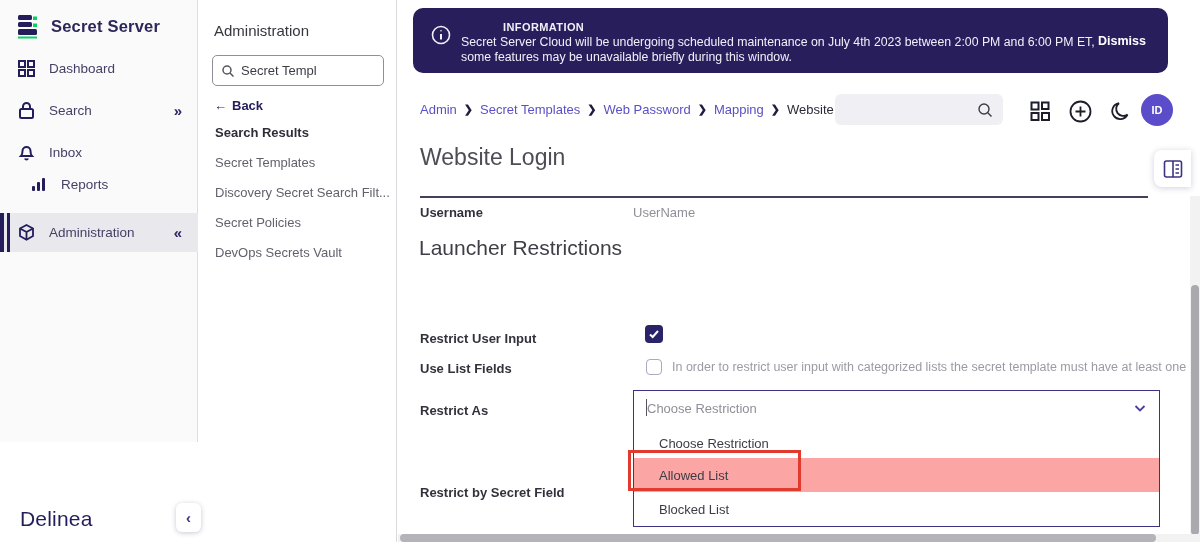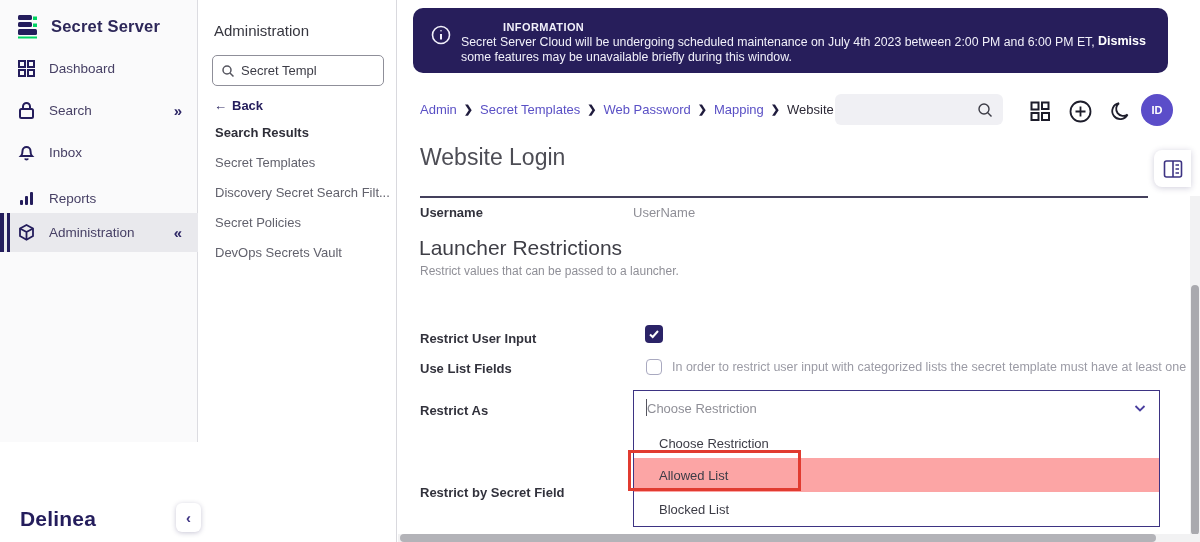--- a/index.html
+++ b/index.html
@@ -11,21 +11,21 @@
   .nav1 { position:absolute; left:0; top:0; width:198px; height:442px;
     background:#fafafb; border-right:1px solid #dcdce1; }
   .logo-row { position:absolute; left:14px; top:12px; display:flex; align-items:center; gap:9px; }
   .logo-text { font-size:16.5px; font-weight:600; color:#2d2759; letter-spacing:.2px; }
   .nav-item { position:absolute; left:0; width:198px; height:40px; display:flex; align-items:center;
     gap:13px; padding-left:17px; color:#474065; font-size:13.5px; cursor:pointer; }
   .nav-item .chev { position:absolute; right:16px; color:#2e2766; font-weight:700; font-size:15px; }
   .nav-item.active { background:#e9e9ed; height:39px; }
   .nav-item.active::before { content:""; position:absolute; left:0; top:0; bottom:0; width:4px; background:#241d5c; }
   .nav-item.active::after  { content:""; position:absolute; left:7px; top:0; bottom:0; width:3px; background:#241d5c; }
-  .brand-word { position:absolute; left:20px; top:507px; font-size:21px; font-weight:700;
+  .brand-word { position:absolute; left:20px; top:507px; font-size:21px; font-weight:400;
     color:#241d5c; letter-spacing:.2px;text-align:right; }
   .collapse-btn { position:absolute; left:176px; top:503px; width:25px; height:29px; background:#fff;
     border:none; border-radius:6px; box-shadow:0 1px 5px rgba(40,30,90,.25); color:#3d3383;
     font-size:15px; font-weight:700; cursor:pointer; z-index:5; }
 
   
   .nav2 { position:absolute; left:199px; top:0; width:198px; height:542px; background:#fff;
     border-right:1px solid #d9d9de; }
   .nav2-title { position:absolute; left:15px; top:22px; font-size:15px; color:#36363f; }
   .nav2-search { position:absolute; left:13px; top:55px; width:172px; height:31px;
@@ -149,21 +149,21 @@
     <div class="nav-item" style="top:132px;">
       <span>
         <svg width="19" height="19" viewBox="0 0 19 19" fill="none" stroke="#241d5c" stroke-width="2">
           <path d="M4 13 h11 c-1.5-1.5-1.5-3-1.5-5 a4 4 0 0 0-8 0 c0 2 0 3.5-1.5 5 z"></path>
           <path d="M8 15.5 a1.6 1.6 0 0 0 3 0"></path>
         </svg>
       </span>
       <span>Inbox</span>
     </div>
 
-    <div class="nav-item" style="top:178px;">
+    <div class="nav-item" style="top:164px;margin-left:12px;">
       <span>
         <svg width="19" height="19" viewBox="0 0 19 19" fill="#241d5c">
           <rect x="3" y="11" width="3" height="5" rx="1"></rect>
           <rect x="8" y="7" width="3" height="9" rx="1"></rect>
           <rect x="13" y="3" width="3" height="13" rx="1"></rect>
         </svg>
       </span>
       <span>Reports</span>
     </div>
 
@@ -287,21 +287,20 @@
         </svg>
       </span>
     </button>
 
     <div class="divider"></div>
 
     <div class="field-label" style="top:205px;">Username</div>
     <div class="field-value" style="top:205px;">UserName</div>
 
     <h2 class="section-title" style="font-weight:400;">Launcher Restrictions</h2>
-    <div class="section-sub">Restrict values that can be passed to a launcher.</div>
 
     <div class="field-label" style="top:331px;">Restrict User Input</div>
     <div class="cbx-checked" style="top:325px;">
       <span>
         <svg width="12" height="12" viewBox="0 0 12 12" fill="none" stroke="#fff" stroke-width="2">
           <path d="M2 6.5 L4.7 9 L10 3"></path>
         </svg>
       </span>
     </div>
 

